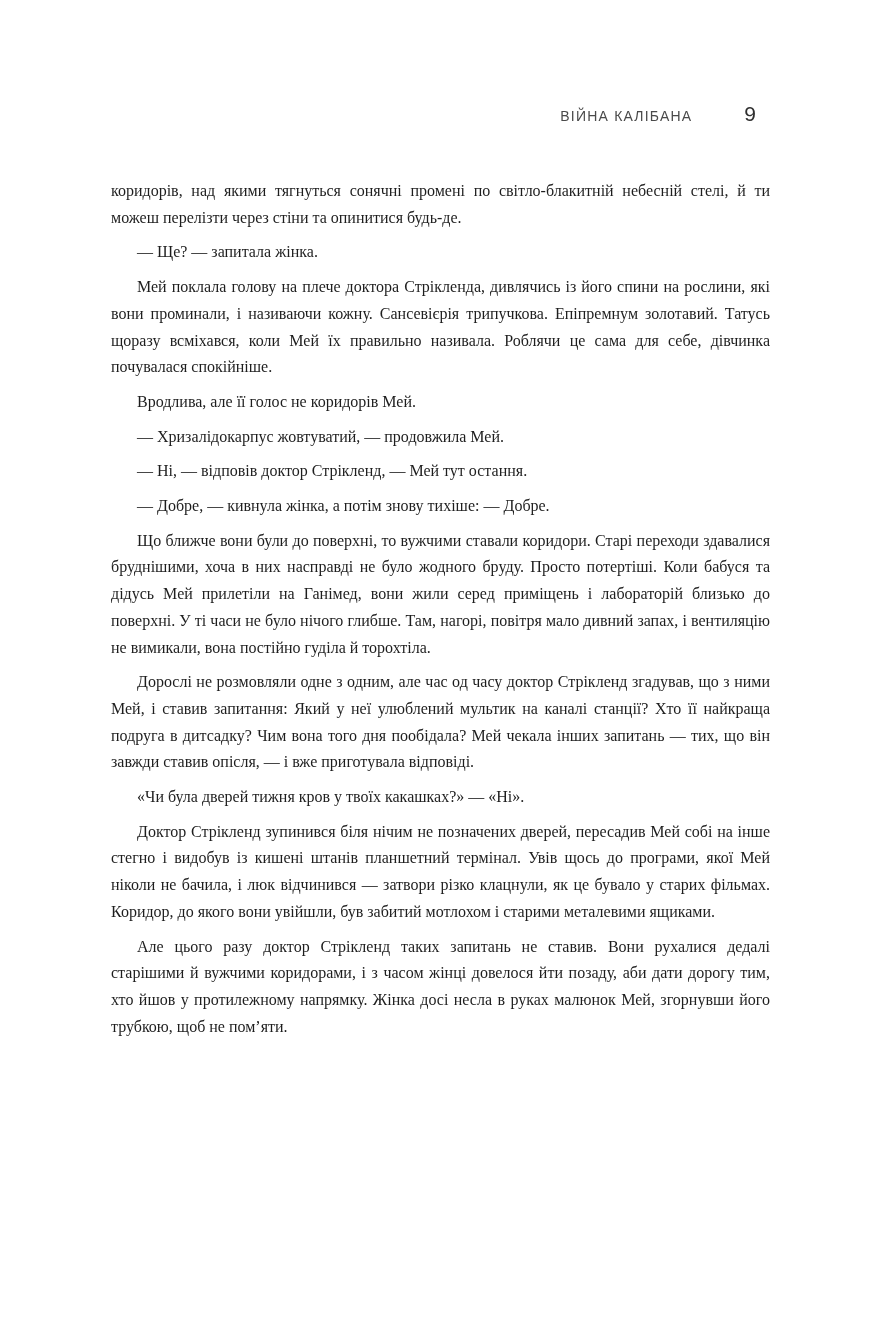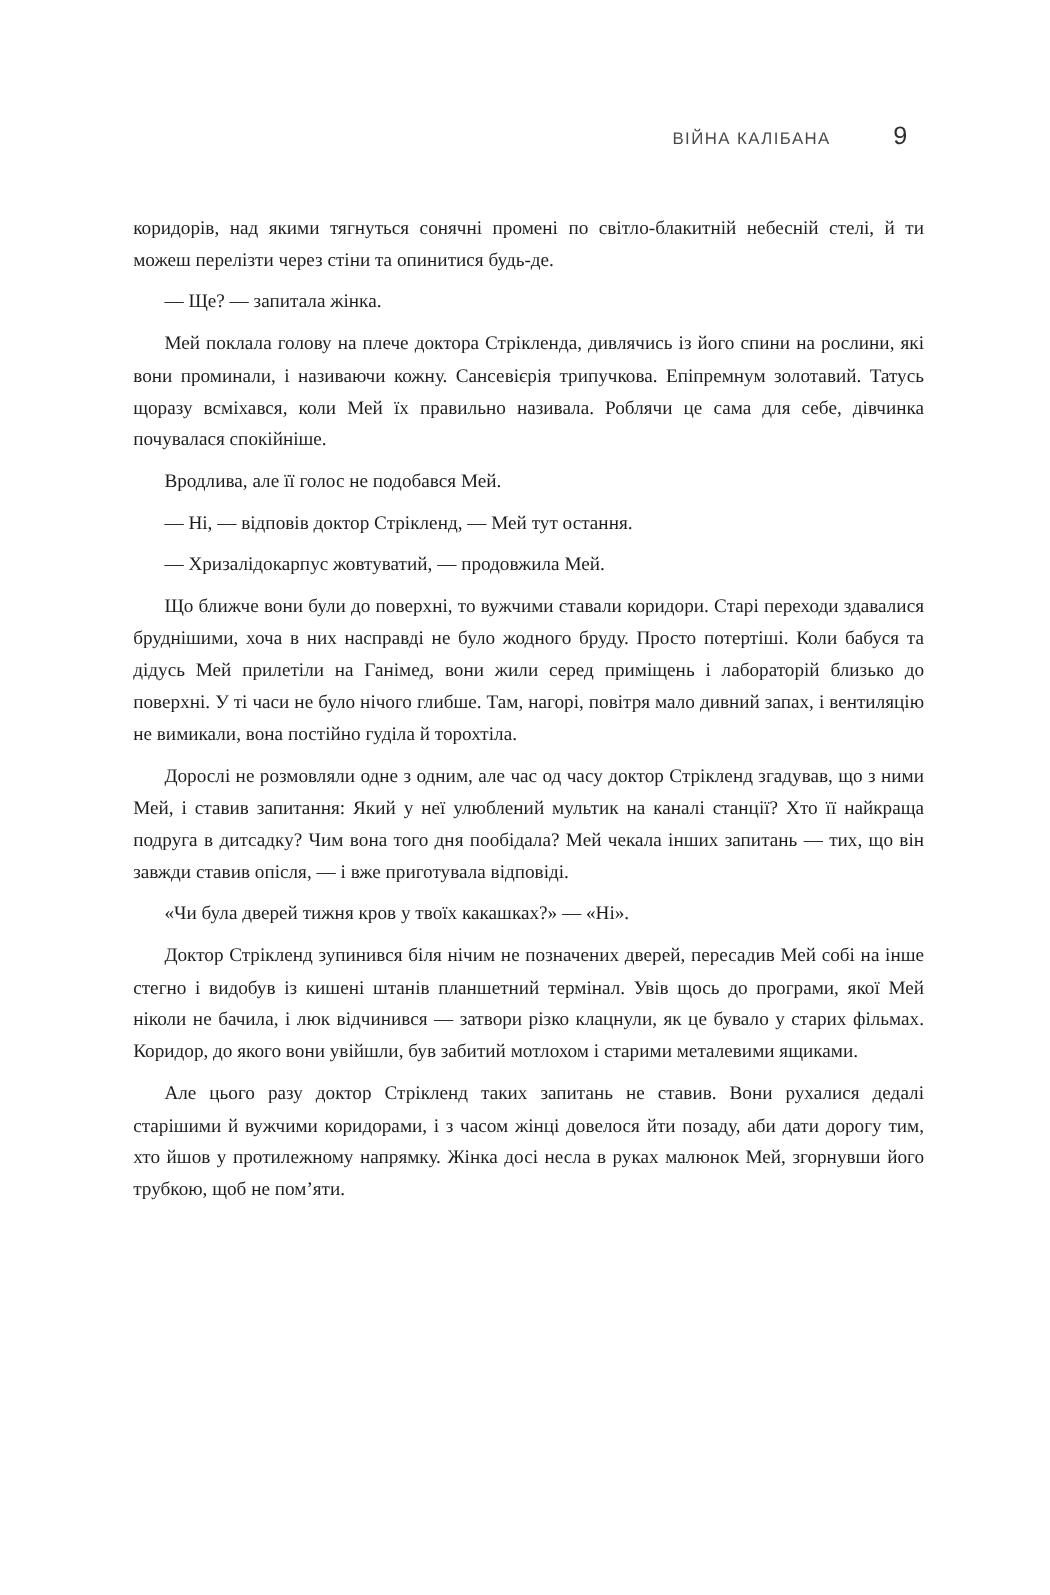--- a/index.html
+++ b/index.html
@@ -61,22 +61,23 @@
 <div class="page">
   <header class="page-header">
     <span class="running-title">ВІЙНА КАЛІБАНА</span>
     <span class="page-number">9</span>
   </header>
 
   <main class="page-body">
     <p class="para first">коридорів, над якими тягнуться сонячні промені по світло-блакитній небесній стелі, й ти можеш перелізти через стіни та опинитися будь-де.</p>
     <p class="para">— Ще? — запитала жінка.</p>
     <p class="para">Мей поклала голову на плече доктора Стрікленда, дивлячись із його спини на рослини, які вони проминали, і називаючи кожну. Сансевієрія трипучкова. Епіпремнум золотавий. Татусь щоразу всміхався, коли Мей їх правильно називала. Роблячи це сама для себе, дівчинка почувалася спокійніше.</p>
-    <p class="para">Вродлива, але її голос не подобався Мей.</p>
+    <p class="para">Вродлива, але її голос не коридорів Мей.</p>
+    <p class="para">— Хризалідокарпус жовтуватий, — продовжила Мей.</p>
     <p class="para">— Ні, — відповів доктор Стрікленд, — Мей тут остання.</p>
-    <p class="para">— Хризалідокарпус жовтуватий, — продовжила Мей.</p>
+    <p class="para">— Добре, — кивнула жінка, а потім знову тихіше: — Добре.</p>
     <p class="para">Що ближче вони були до поверхні, то вужчими ставали коридори. Старі переходи здавалися бруднішими, хоча в них насправді не було жодного бруду. Просто потертіші. Коли бабуся та дідусь Мей прилетіли на Ганімед, вони жили серед приміщень і лабораторій близько до поверхні. У ті часи не було нічого глибше. Там, нагорі, повітря мало дивний запах, і вентиляцію не вимикали, вона постійно гуділа й торохтіла.</p>
     <p class="para">Дорослі не розмовляли одне з одним, але час од часу доктор Стрікленд згадував, що з ними Мей, і ставив запитання: Який у неї улюблений мультик на каналі станції? Хто її найкраща подруга в дитсадку? Чим вона того дня пообідала? Мей чекала інших запитань — тих, що він завжди ставив опісля, — і вже приготувала відповіді.</p>
     <p class="para">«Чи була дверей тижня кров у твоїх какашках?» — «Ні».</p>
     <p class="para">Доктор Стрікленд зупинився біля нічим не позначених дверей, пересадив Мей собі на інше стегно і видобув із кишені штанів планшетний термінал. Увів щось до програми, якої Мей ніколи не бачила, і люк відчинився — затвори різко клацнули, як це бувало у старих фільмах. Коридор, до якого вони увійшли, був забитий мотлохом і старими металевими ящиками.</p>
     <p class="para">Але цього разу доктор Стрікленд таких запитань не ставив. Вони рухалися дедалі старішими й вужчими коридорами, і з часом жінці довелося йти позаду, аби дати дорогу тим, хто йшов у протилежному напрямку. Жінка досі несла в руках малюнок Мей, згорнувши його трубкою, щоб не пом’яти.</p>
   </main>
 </div>
 
 </body></html>

